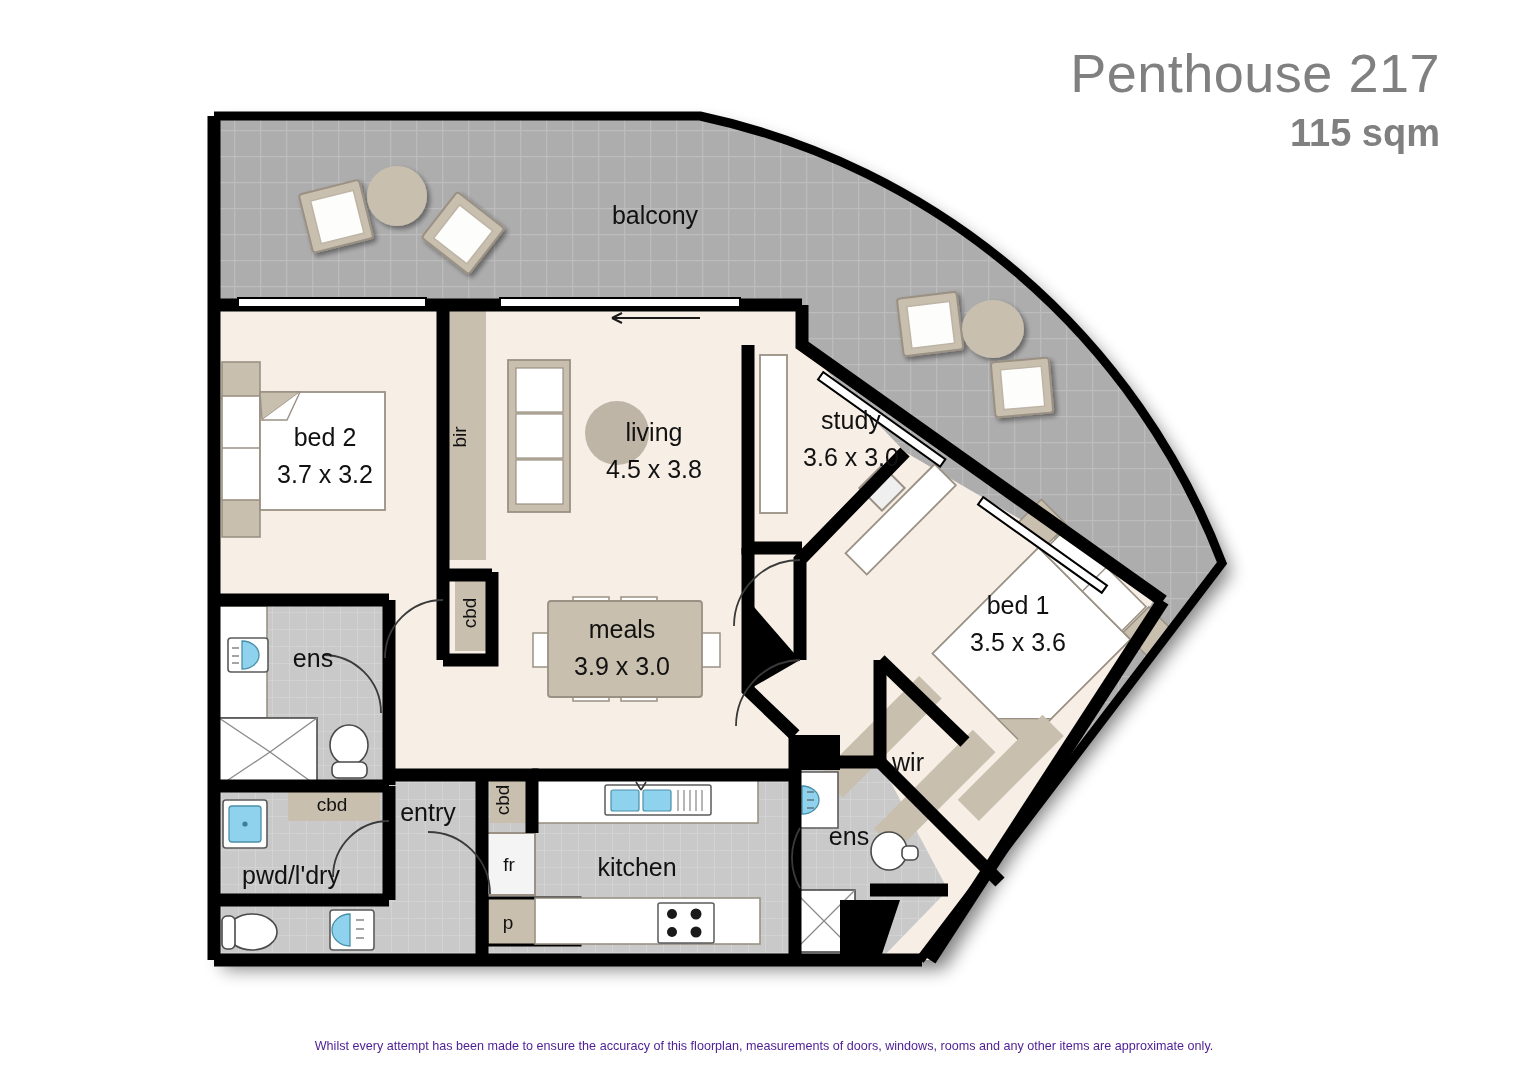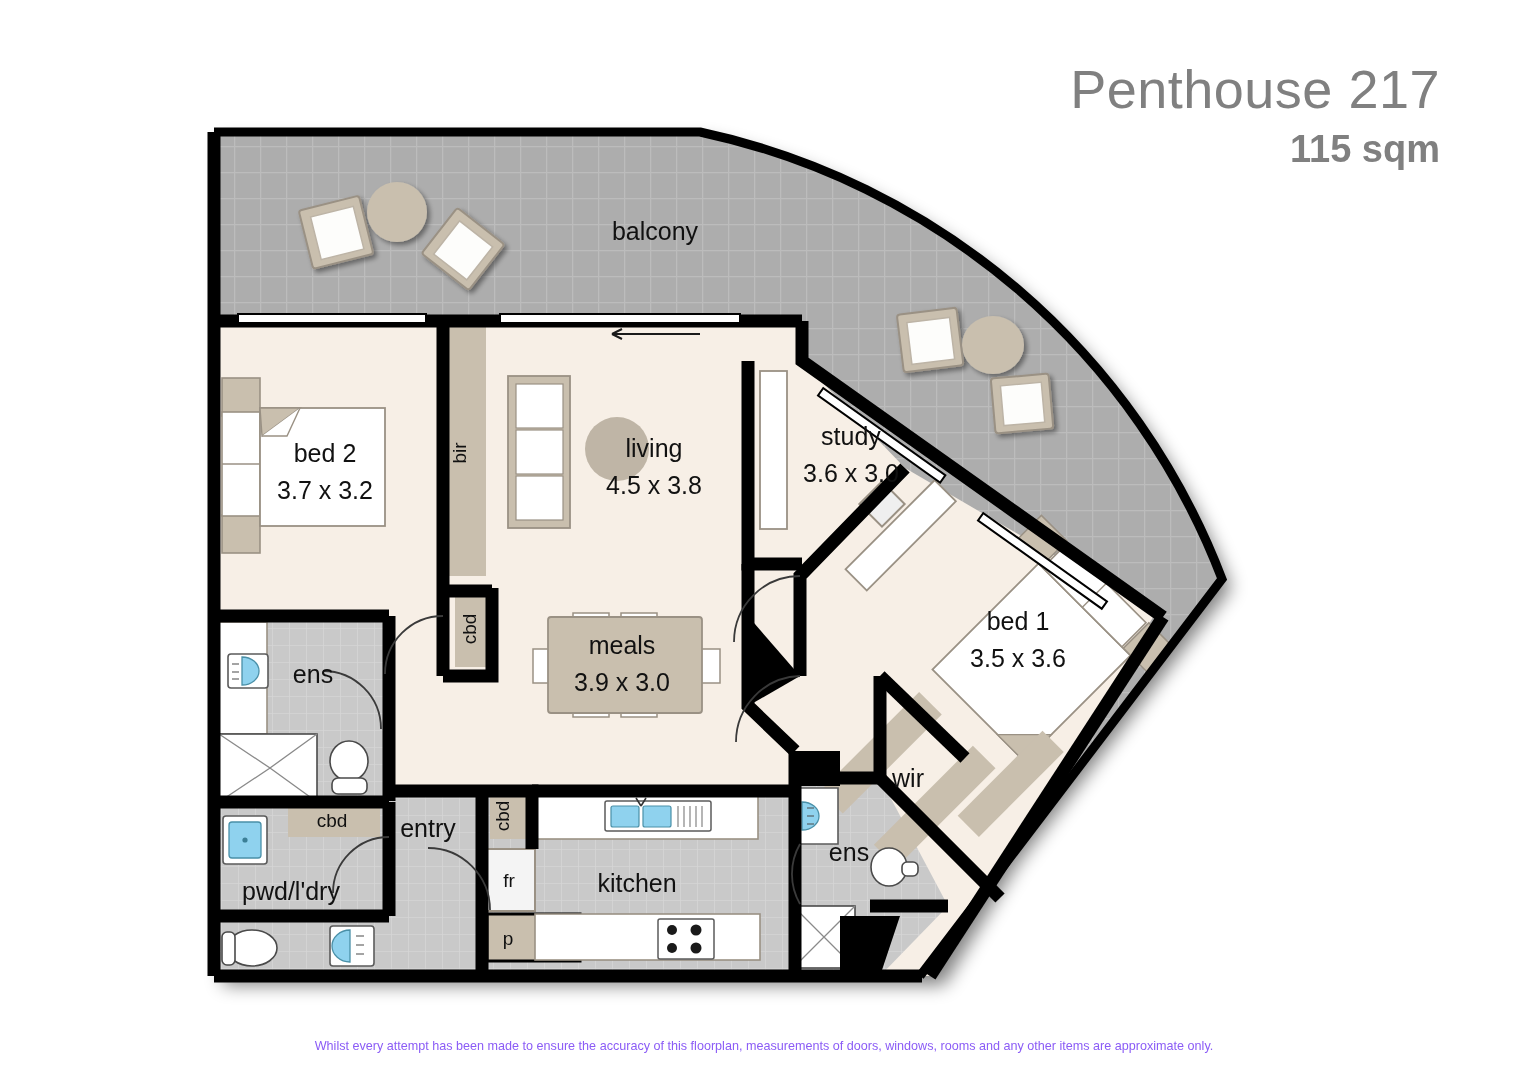--- a/index.html
+++ b/index.html
@@ -1,25 +1,25 @@
 <!DOCTYPE html>
 <html><head>
 <meta charset="utf-8">
 <style>
   html,body{margin:0;padding:0;background:#ffffff;}
   body{width:1528px;height:1080px;position:relative;
        font-family:"Liberation Sans","DejaVu Sans",sans-serif;
        overflow:hidden;}
-  #plan-root{position:absolute;inset:0;margin-top:16px;}
+  #plan-root{position:absolute;inset:0;}
   .title-block{position:absolute;right:88px;top:46px;text-align:right;
                color:#808080;line-height:1.0;}
   .title-main{font-size:54px;font-weight:400;letter-spacing:0.5px;}
   .title-sub{font-size:38px;font-weight:700;margin-top:14px;}
   .disclaimer{position:absolute;left:0;right:0;bottom:22px;text-align:center;
-              color:#8b5cf6;font-size:12.6px;line-height:1.72;
+              color:#4c1d95;font-size:12.6px;line-height:1.72;
               font-family:"Liberation Sans","DejaVu Sans",sans-serif;}
   .disclaimer div{white-space:nowrap;}
   svg{position:absolute;left:0;top:0;}
   text{font-family:"Liberation Sans","DejaVu Sans",sans-serif;
        fill:#111111;}
   .rlabel{font-size:25px;}
   .rdim{font-size:25px;}
   .small-lbl{font-size:19px;}
 </style>
 </head>

